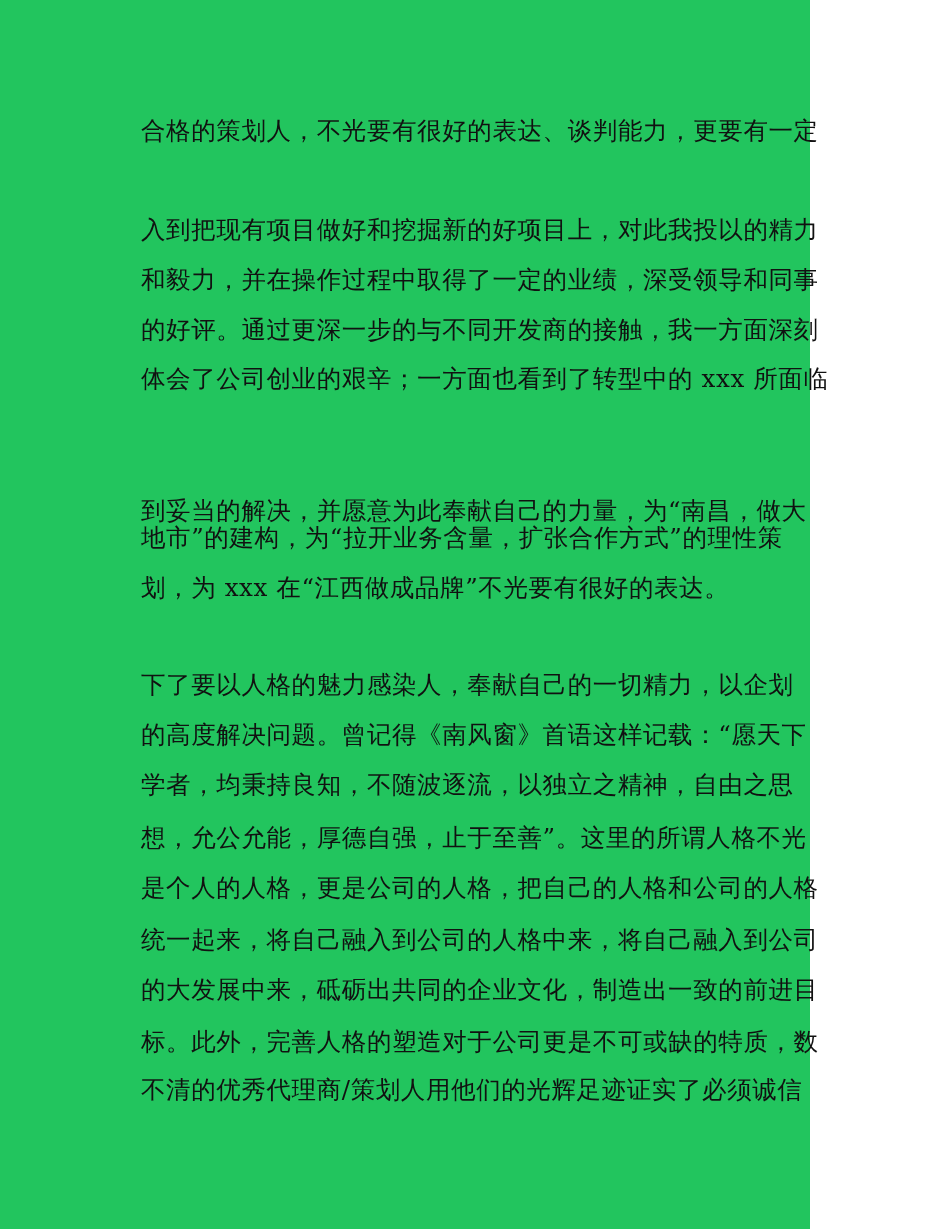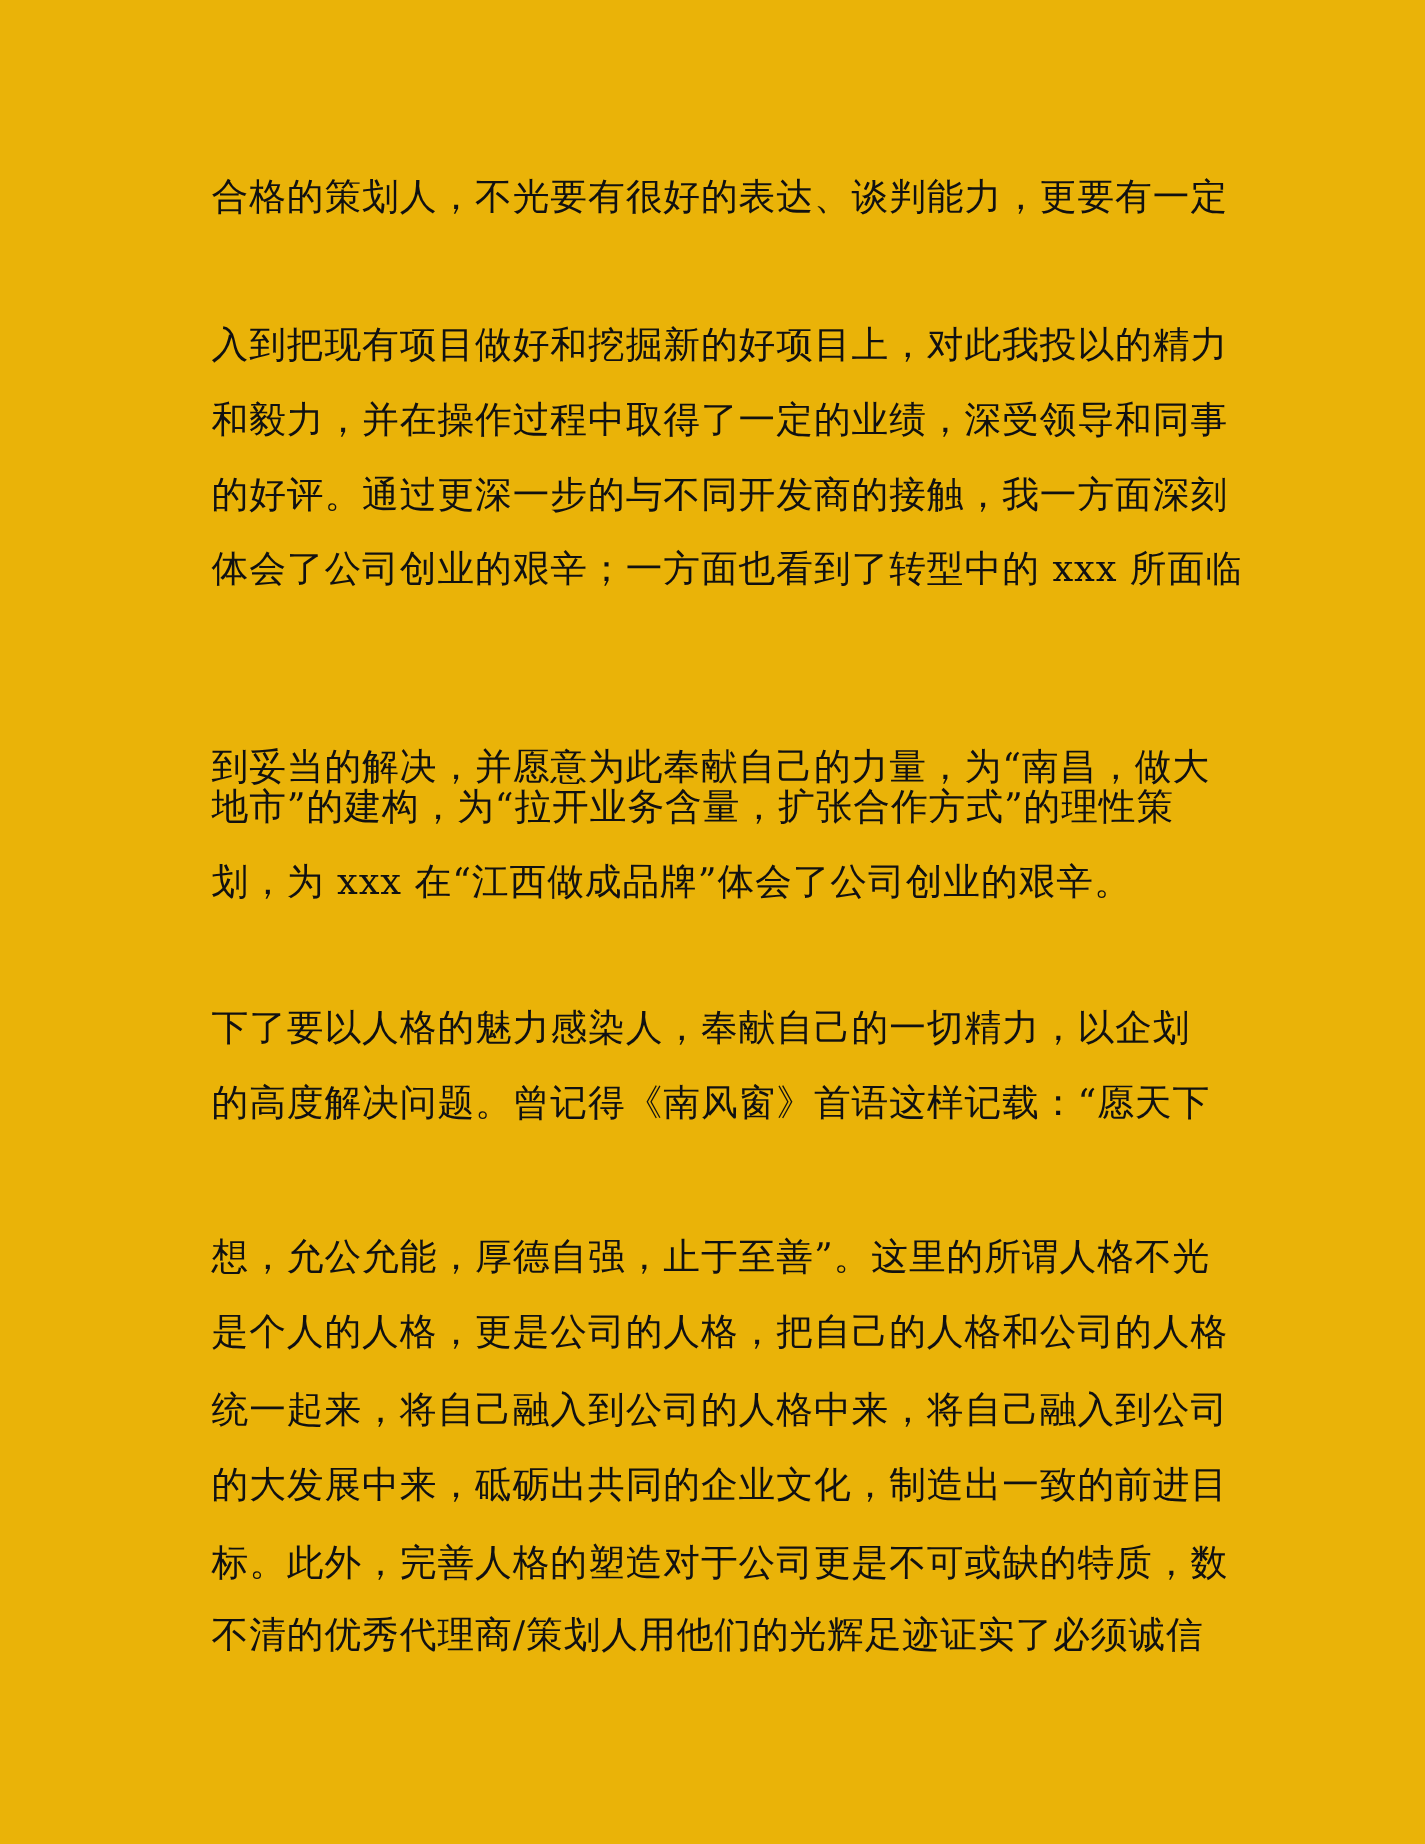--- a/index.html
+++ b/index.html
@@ -1,17 +1,17 @@
 <!DOCTYPE html>
 <html><head>
 <meta charset="utf-8">
 <style>
   html, body { margin: 0; padding: 0; background: #ffffff; }
   body { width: 950px; height: 1229px; position: relative; overflow: hidden; }
-  .page { position: absolute; left: 0; top: 0; width: 950px; height: 1229px; background: #eab308; }
+  .page { position: absolute; left: 0; top: 0; width: 810px; height: 1229px; background: #22c55e; }
   .line {
     position: absolute;
     left: 141px;
     white-space: nowrap;
     font-family: "DejaVu Serif", "Liberation Serif", serif;
     font-size: 24.5px;
     line-height: 30px;
     color: #111111;
     letter-spacing: 0.6px;
   }
@@ -20,22 +20,23 @@
 <body>
 
 <div class="page">
   <div class="line" style="top:116px">合格的策划人，不光要有很好的表达、谈判能力，更要有一定</div>
   <div class="line" style="top:215px">入到把现有项目做好和挖掘新的好项目上，对此我投以的精力</div>
   <div class="line" style="top:265px">和毅力，并在操作过程中取得了一定的业绩，深受领导和同事</div>
   <div class="line" style="top:315px">的好评。通过更深一步的与不同开发商的接触，我一方面深刻</div>
   <div class="line" style="top:364px">体会了公司创业的艰辛；一方面也看到了转型中的 xxx 所面临</div>
   <div class="line" style="top:496px">到妥当的解决，并愿意为此奉献自己的力量，为“南昌，做大</div>
   <div class="line" style="top:523px">地市”的建构，为“拉开业务含量，扩张合作方式”的理性策</div>
-  <div class="line" style="top:573px">划，为 xxx 在“江西做成品牌”体会了公司创业的艰辛。</div>
+  <div class="line" style="top:573px">划，为 xxx 在“江西做成品牌”不光要有很好的表达。</div>
   <div class="line" style="top:670px">下了要以人格的魅力感染人，奉献自己的一切精力，以企划</div>
   <div class="line" style="top:720px">的高度解决问题。曾记得《南风窗》首语这样记载：“愿天下</div>
+  <div class="line" style="top:770px">学者，均秉持良知，不随波逐流，以独立之精神，自由之思</div>
   <div class="line" style="top:823px">想，允公允能，厚德自强，止于至善”。这里的所谓人格不光</div>
   <div class="line" style="top:873px">是个人的人格，更是公司的人格，把自己的人格和公司的人格</div>
   <div class="line" style="top:925px">统一起来，将自己融入到公司的人格中来，将自己融入到公司</div>
   <div class="line" style="top:975px">的大发展中来，砥砺出共同的企业文化，制造出一致的前进目</div>
   <div class="line" style="top:1027px">标。此外，完善人格的塑造对于公司更是不可或缺的特质，数</div>
   <div class="line" style="top:1075px">不清的优秀代理商/策划人用他们的光辉足迹证实了必须诚信</div>
 </div>
 
 </body></html>

